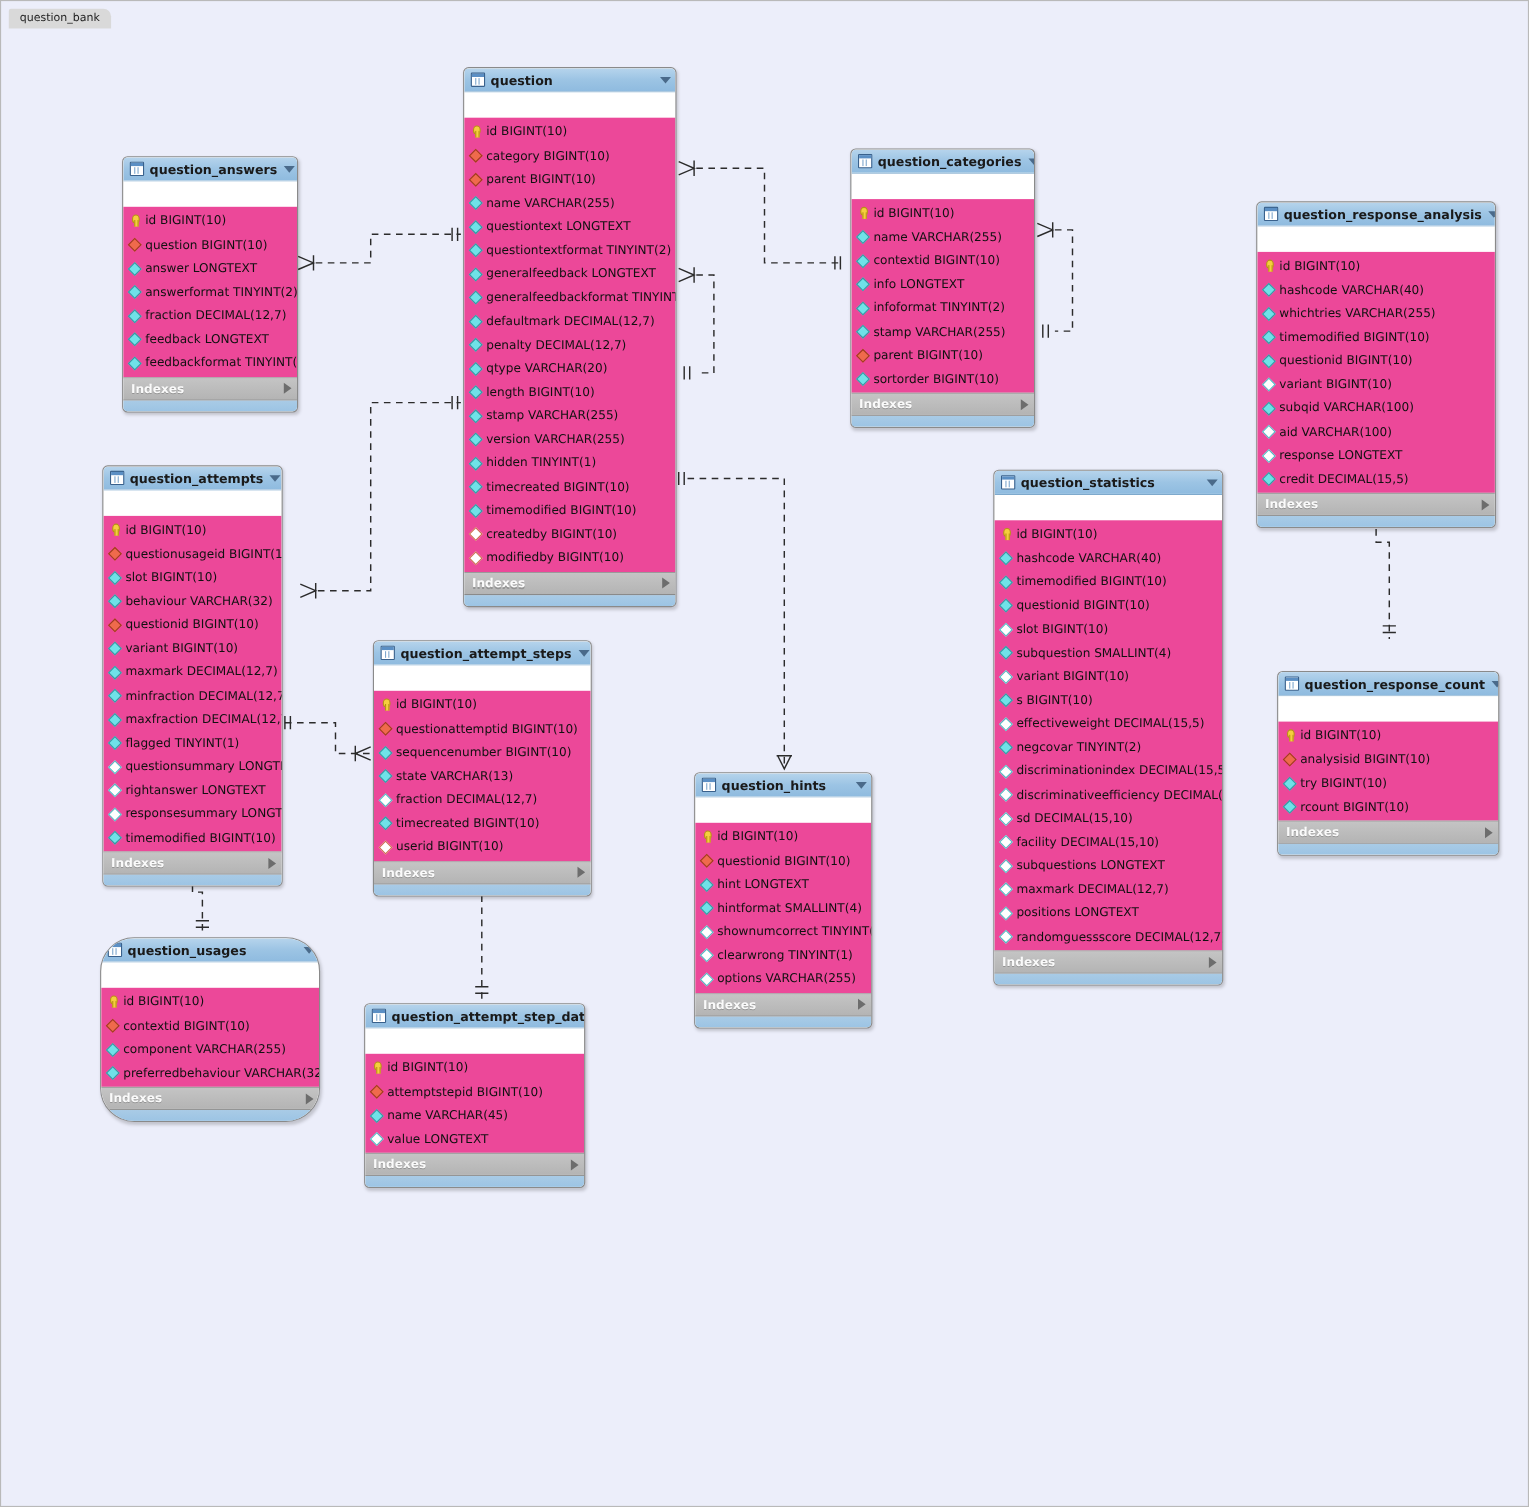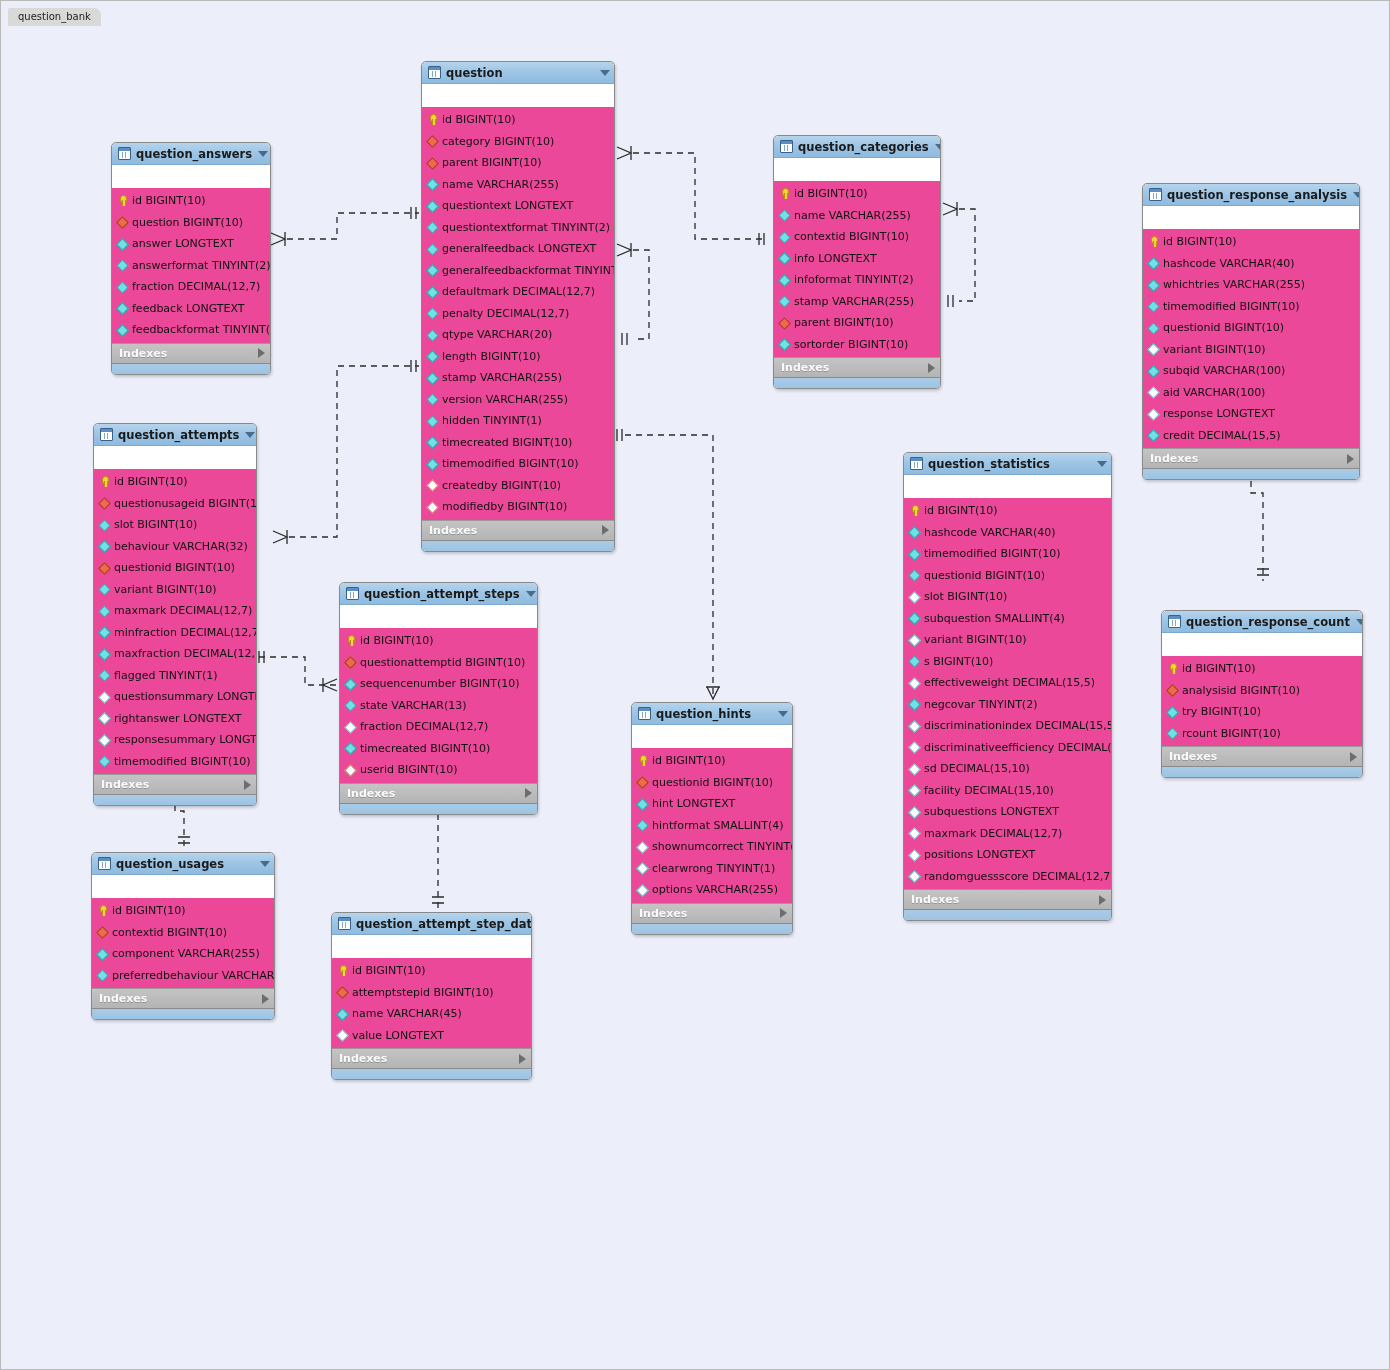--- a/index.html
+++ b/index.html
@@ -760,21 +760,21 @@
           </span>
           <span class="col-txt">options VARCHAR(255)</span>
         </div>
       </div>
       <div class="tbl-indexes">
         <span class="idx-label">Indexes</span>
         <span class="tri-right"></span>
       </div>
       <div class="tbl-footer"></div>
     </div>
-    <div class="table-box" style="left: 902px; top: 451px; width: 209px;">
+    <div class="table-box" style="left: 902px; top: 426px; width: 209px;">
       <div class="tbl-header">
         <span class="tbl-icon"></span>
         <span class="tbl-title">question_statistics</span>
         <span class="tri-down"></span>
       </div>
       <div class="tbl-cols">
         <div class="col-row">
           <span class="gly pk"></span>
           <span class="col-txt">id BIGINT(10)</span>
         </div>
@@ -916,21 +916,21 @@
           </span>
           <span class="col-txt">rcount BIGINT(10)</span>
         </div>
       </div>
       <div class="tbl-indexes">
         <span class="idx-label">Indexes</span>
         <span class="tri-right"></span>
       </div>
       <div class="tbl-footer"></div>
     </div>
-    <div class="table-box" style="left: 90px; top: 851px; width: 184px;">
+    <div class="table-box" style="left: 90px; top: 851px; width: 200px; border-radius: 31px;">
       <div class="tbl-header">
         <span class="tbl-icon"></span>
         <span class="tbl-title">question_usages</span>
         <span class="tri-down"></span>
       </div>
       <div class="tbl-cols">
         <div class="col-row">
           <span class="gly pk"></span>
           <span class="col-txt">id BIGINT(10)</span>
         </div>

